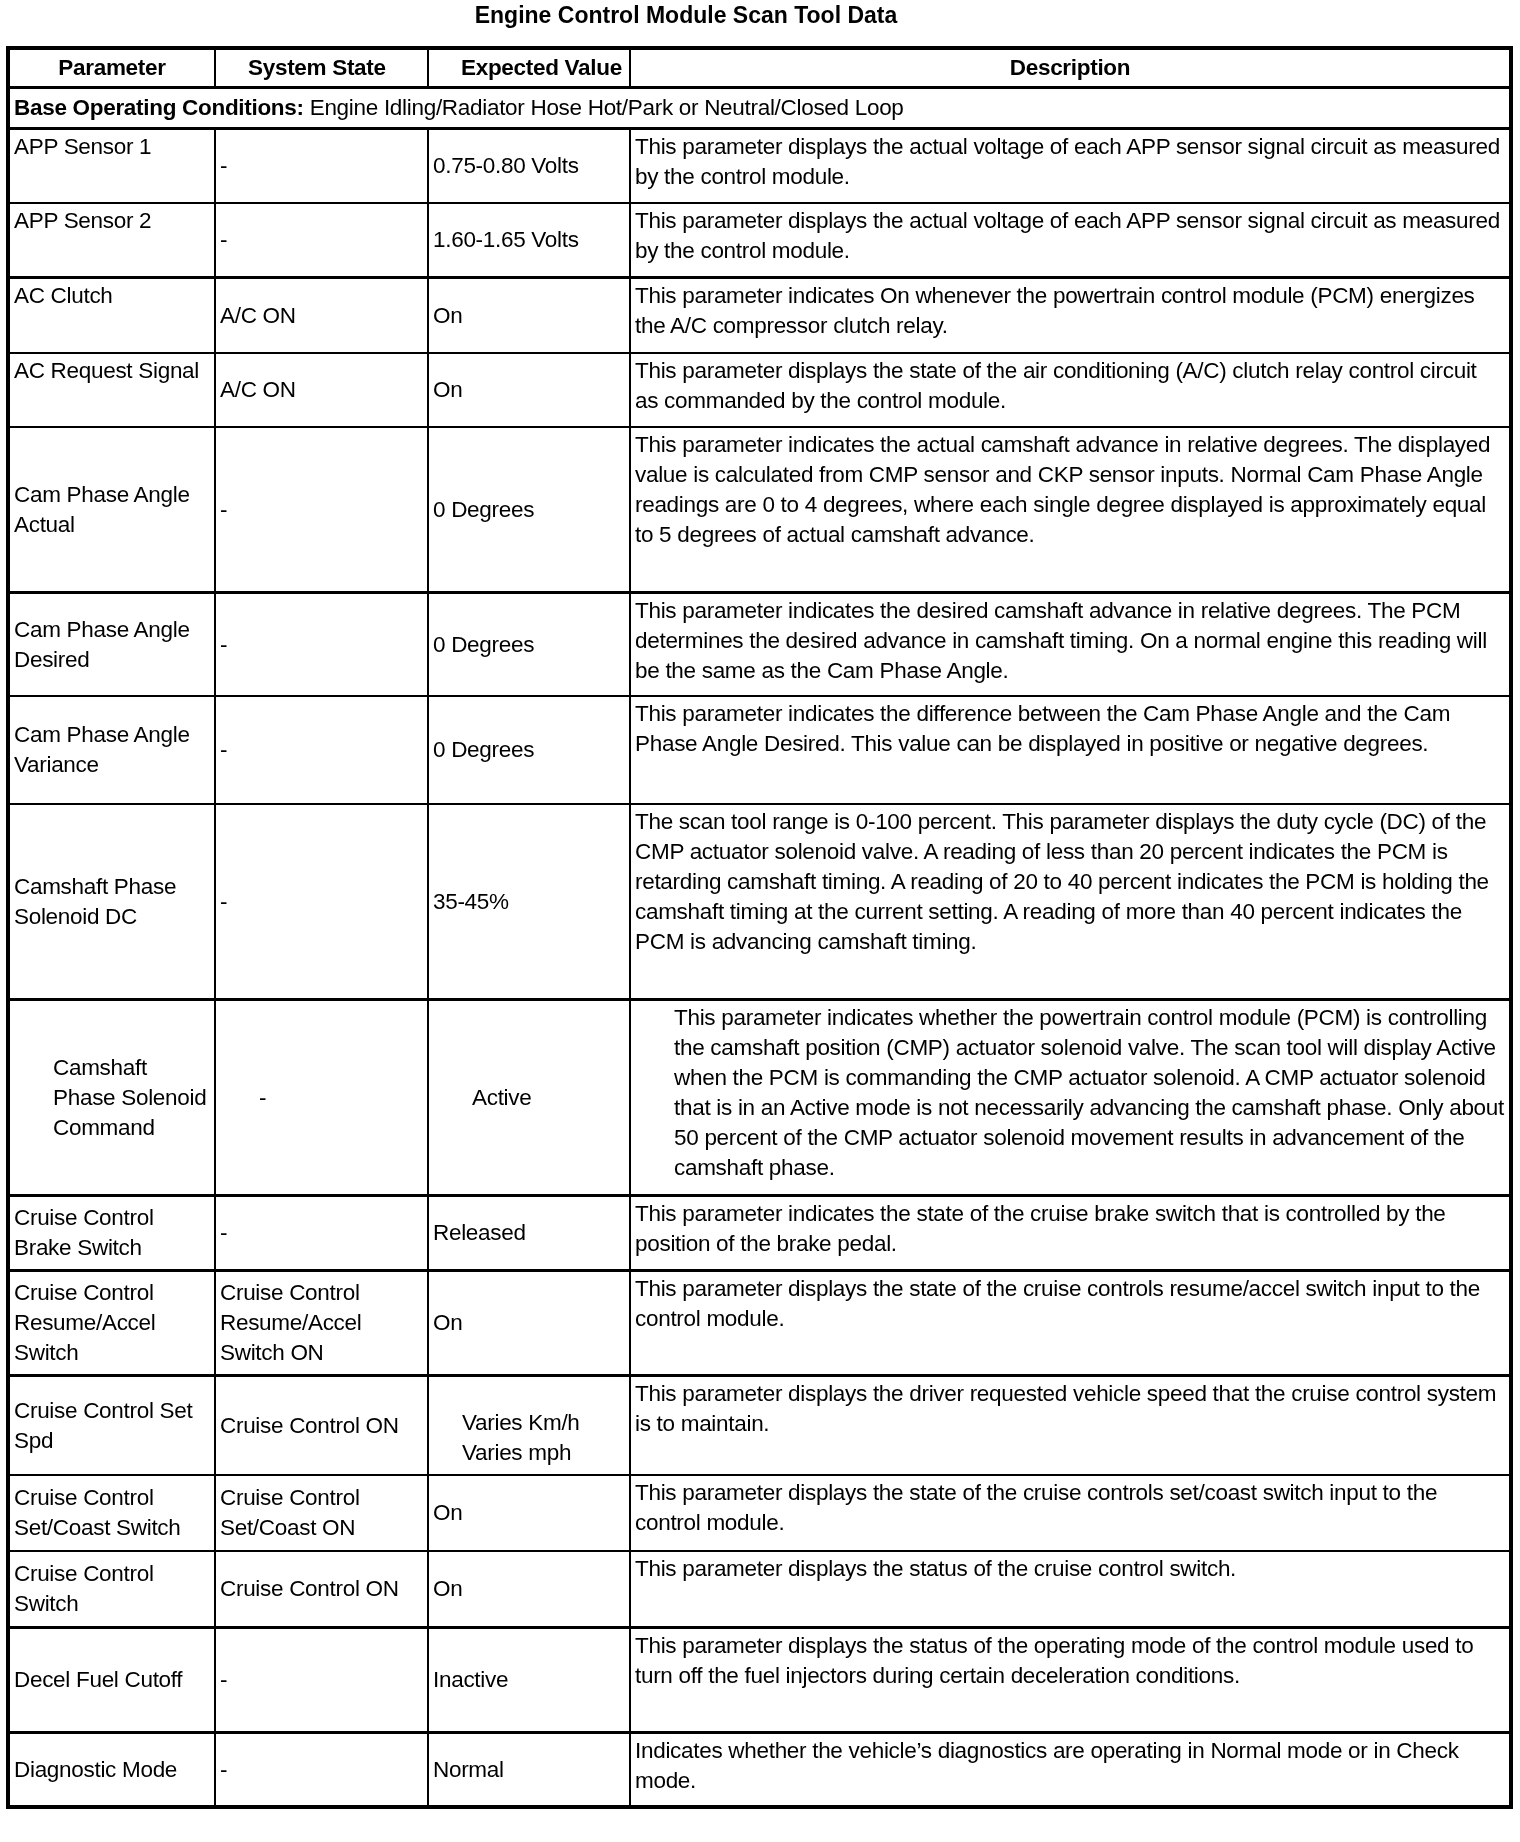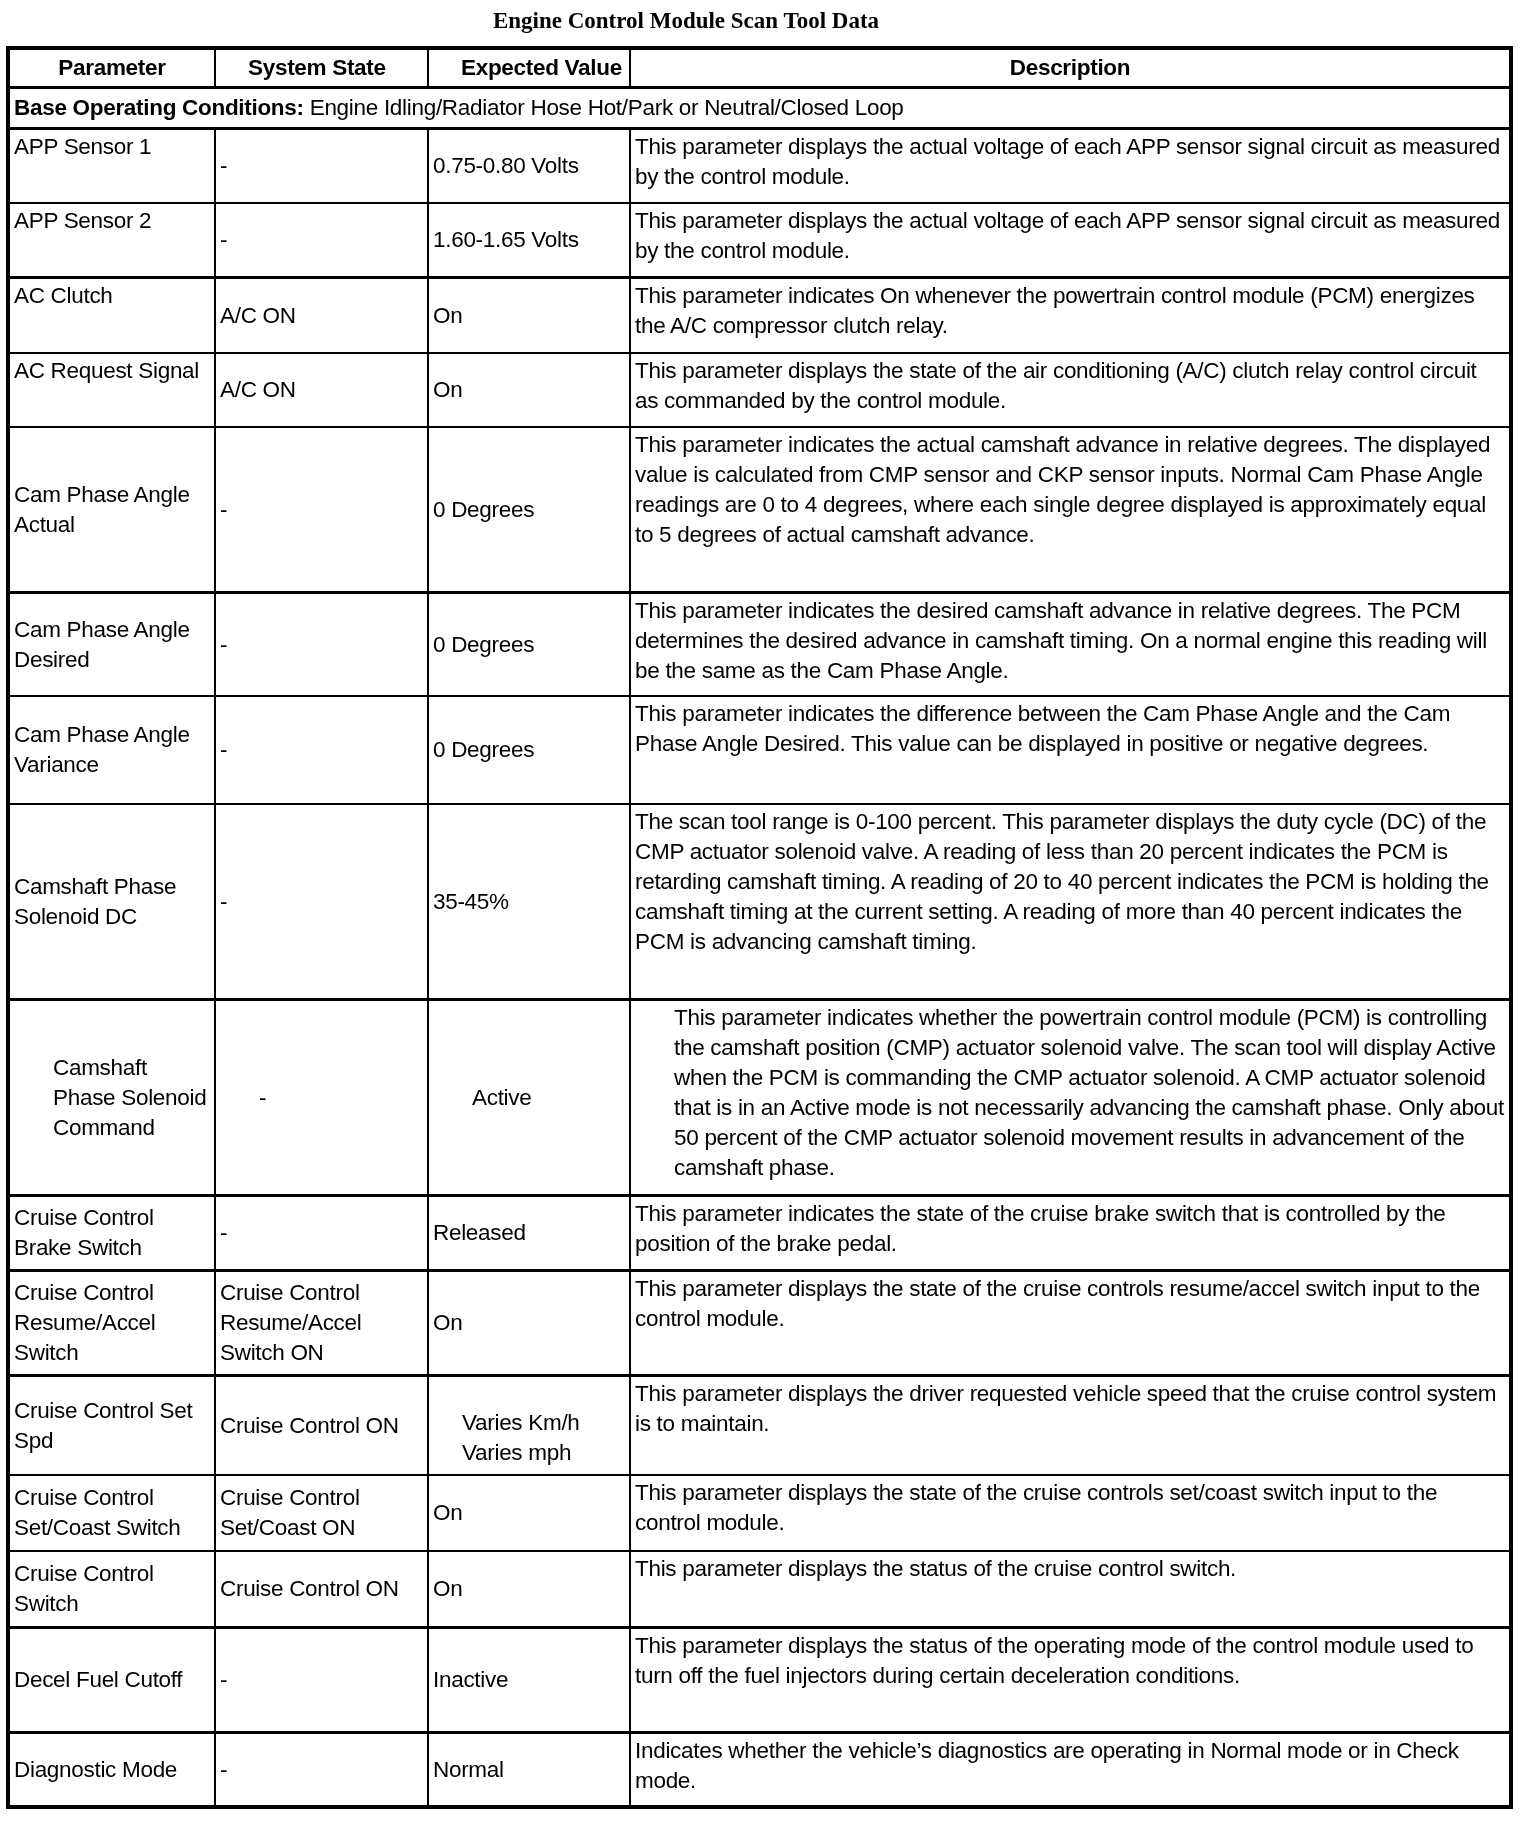--- a/index.html
+++ b/index.html
@@ -1,19 +1,19 @@
 <!DOCTYPE html>
 <html><head>
 <meta charset="utf-8">
 <style>
   html, body { margin:0; padding:0; background:#fff; }
   body { width:1520px; height:1842px; position:relative; overflow:hidden;
          font-family:"Liberation Sans", sans-serif; color:#000; }
   .title { position:absolute; top:0; left:0; width:1372px; text-align:center;
-           font-weight:bold; font-size:23px; line-height:30px; padding-top:6px;font-family:Liberation Serif, serif; }
+           font-weight:bold; font-size:23px; line-height:30px; padding-top:0; }
   table { position:absolute; top:46px; left:6px; width:1507px;
           border-collapse:collapse; border:4px solid #000; table-layout:fixed; }
   col.c1 { width:207px; } col.c2 { width:213px; } col.c3 { width:202px; } col.c4 { width:auto; }
   th, td { border:2px solid #000; font-size:22.5px; line-height:30px;
            vertical-align:middle; padding:0 4px; letter-spacing:-0.3px; }
   th { font-weight:bold; text-align:center; height:36px; border-bottom-width:3px; }
   th.left { text-align:left;padding-left:32px; }
   td.desc { vertical-align:top; padding-top:2px; padding-bottom:2px; }
   .base { text-align:left; height:38px; }
   .base b { font-weight:bold;text-align:center; }

